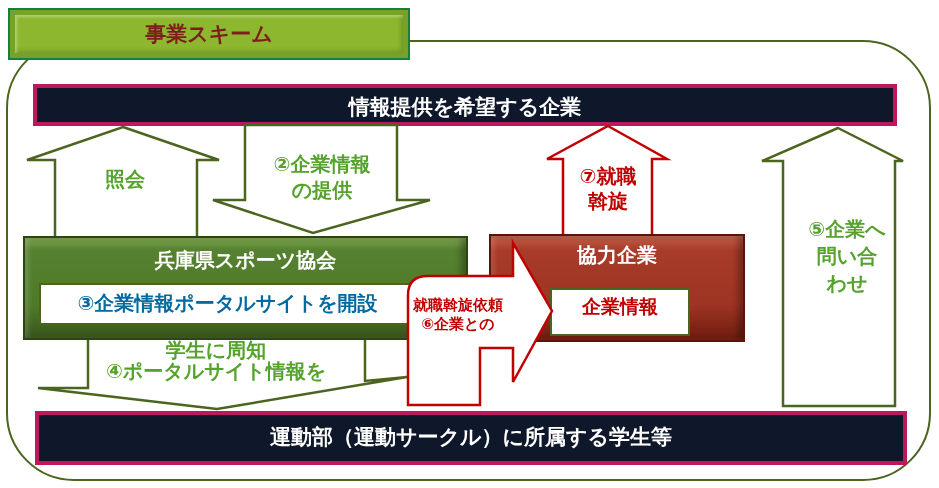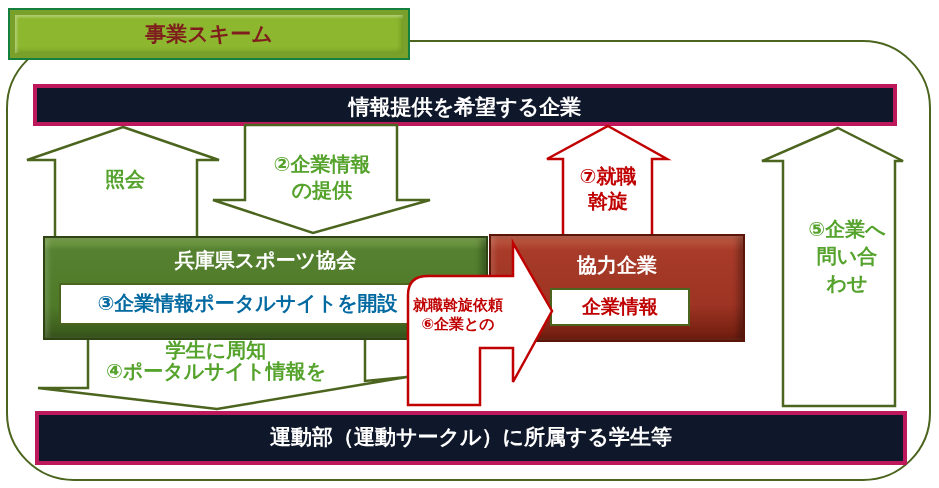--- a/index.html
+++ b/index.html
@@ -31,36 +31,35 @@
   .g-stroke{stroke:#4C651E;stroke-width:2.5;stroke-linejoin:miter;}
   .r-stroke{stroke:#C00000;stroke-width:2.5;stroke-linejoin:miter;}
   .lbl{z-index:4;text-align:center;color:#55A32C;font-size:20px;line-height:26px;}
   .lbl.red{color:#C00000;}
   
   #sports-box{
     left:23px;top:236px;width:445px;height:104px;box-sizing:border-box;z-index:5;
     background:linear-gradient(180deg,#7CA64E 0%,#558130 12%,#4E7A28 68%,#37551B 100%);
     border:2px solid #2E4513;
     box-shadow:inset 4px 0 4px rgba(255,255,255,.15), inset -5px 0 6px rgba(0,0,0,.3);
-    margin-left:20px;
   }
   #sports-title{width:100%;text-align:center;color:#fff;font-size:20px;padding-top:9px;}
   .inner-white{
     background:#fff;border:2px solid #4C651E;box-sizing:border-box;text-align:center;
   }
   #sports-inner{left:14px;top:45px;width:377px;height:42px;color:#0369a1;font-size:20px;line-height:37px;}
   
   #coop-box{
     left:489px;top:234px;width:256px;height:108px;box-sizing:border-box;z-index:5;
     background:linear-gradient(180deg,#C05F48 0%,#A83B29 14%,#9E3423 66%,#6E1C0E 100%);
     border:2px solid #5A1408;
     box-shadow:inset 4px 0 4px rgba(255,255,255,.12), inset -5px 0 6px rgba(0,0,0,.3);
   }
-  #coop-title{width:100%;text-align:center;color:#fff;font-size:20px;padding-top:16px;}
-  #coop-inner{left:59px;top:52px;width:140px;height:38px;color:#C00000;font-size:19px;line-height:33px;}
+  #coop-title{width:100%;text-align:center;color:#fff;font-size:20px;padding-top:6px;}
+  #coop-inner{left:59px;top:52px;width:140px;height:48px;color:#C00000;font-size:19px;line-height:33px;}
   #arrow-6{z-index:7;}
   #label-6{z-index:8;font-size:15px;line-height:19px;}
 </style>
 </head>
 <body>
 
 <div id="canvas">
 
   <div id="outer-rect" class="abs"></div>
 

